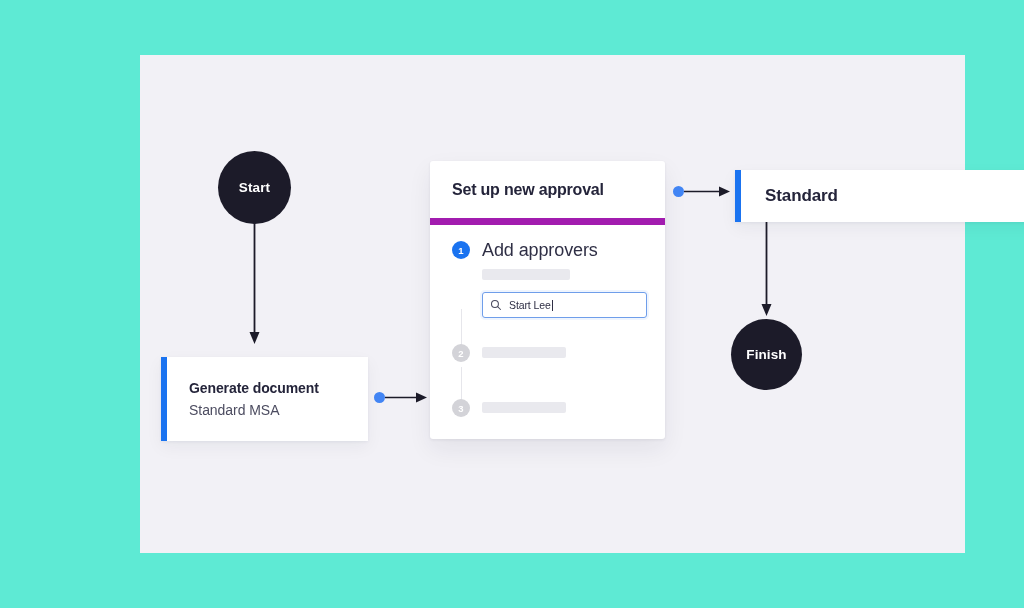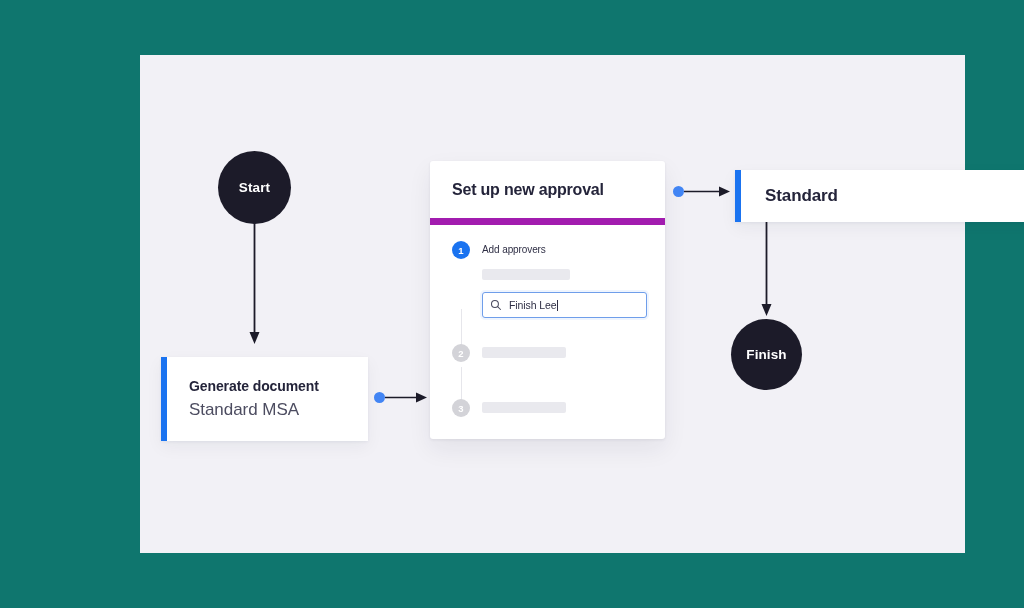--- a/index.html
+++ b/index.html
@@ -8,21 +8,21 @@
     background: #f4f4f7;
   }
   body {
     font-family: "Liberation Sans", sans-serif;
     -webkit-font-smoothing: antialiased;
   }
   #stage {
     position: relative;
     width: 1024px;
     height: 608px;
-    background: #0f766e;
+    background: #5eead4;
     overflow: hidden;
   }
 
   
   .bg-panel {
     position: absolute;
     left: 140px;
     top: 55px;
     width: 825px;
     height: 498px;
@@ -67,21 +67,21 @@
     justify-content: center;
   }
   .card-title {
     font-size: 14px;
     font-weight: 700;
     color: #24243a;
     letter-spacing: -0.1px;
     line-height: 1.25;
   }
   .card-sub {
-    font-size: 17px;
+    font-size: 14px;
     font-weight: 400;
     color: #4c4c60;
     margin-top: 4px;
     letter-spacing: -0.05px;
   }
 
   #generate-card { left: 161px; top: 357px; width: 207px; height: 84px; }
   #signature-card {
     left: 735px; top: 170px; width: 305px; height: 52px;
   }
@@ -142,21 +142,21 @@
     color: #ffffff;
     background: #d3d3d8;
   }
   .step-badge.active { background: #1a73f0; }
   .step-content {
     margin-left: 12px;
     flex: 1 1 auto;
     padding-right: 18px;
   }
   .step-label {
-    font-size: 10px;
+    font-size: 18px;
     color: #2f2f45;
     font-weight: 400;
     line-height: 18px;
     letter-spacing: -0.1px;
   }
   .skeleton-bar {
     height: 11px;
     border-radius: 2px;
     background: #e9e9ee;
   }
@@ -252,21 +252,21 @@
       <div class="step-row" style="margin-top:0;">
         <div class="step-badge active">1</div>
         <div class="step-content">
           <div class="step-label">Add approvers</div>
           <div class="skeleton-bar" style="margin-top:10px; width:88px;"></div>
           <div class="search-field">
             <svg class="search-icon" viewBox="0 0 16 16">
               <circle cx="6.6" cy="6.6" r="4.6" fill="none" stroke="#4a4a5e" stroke-width="1.4"></circle>
               <line x1="10.2" y1="10.2" x2="14" y2="14" stroke="#4a4a5e" stroke-width="1.4" stroke-linecap="round"></line>
             </svg>
-            <span class="search-text">Finish Lee</span>
+            <span class="search-text">Start Lee</span>
               <span class="text-caret"></span>
           </div>
         </div>
       </div>
 
       <div class="step-row" style="margin-top:26px;">
         <div class="step-badge">2</div>
         <div class="step-content">
           <div class="skeleton-bar" style="margin-top:3px; width:84px;"></div>
         </div>

